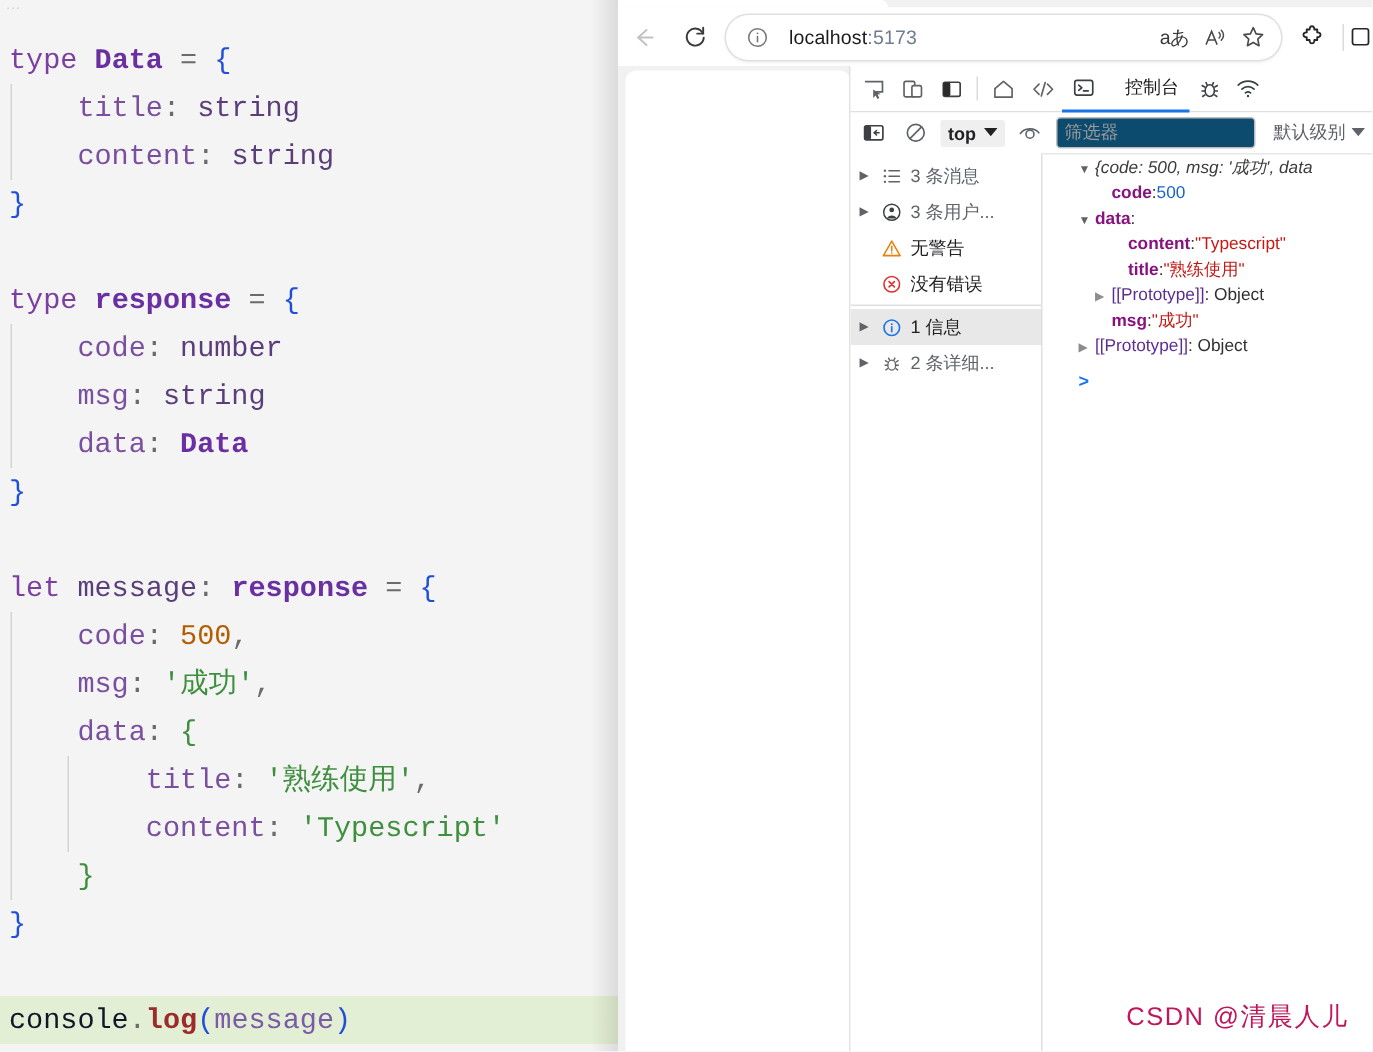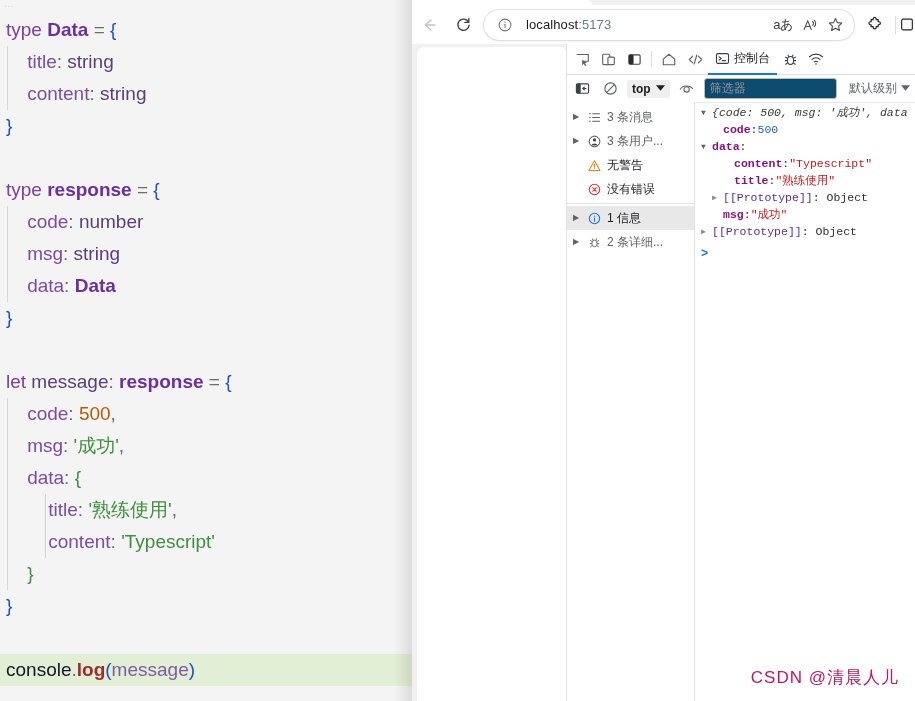--- a/index.html
+++ b/index.html
@@ -16,22 +16,22 @@
     position:absolute;left:0;top:0;width:412px;height:701px;
     background:#f4f4f4;overflow:hidden;
   }
   .editor-breadcrumb{
     position:absolute;left:4px;top:-2px;height:16px;
     font-size:10px;color:#c9c9cf;letter-spacing:.5px;
     font-family:"Liberation Sans",sans-serif;white-space:nowrap;
     opacity:.75;
   }
   .code{
-    position:absolute;left:0;top:14px;width:412px;
-    font-family:Liberation Sans, sans-serif;
+    position:absolute;left:0;top:24px;width:412px;
+    font-family:Liberation Mono, monospace;
     font-size:19px;line-height:32px;white-space:pre;
   }
   .ln{position:relative;height:32px;padding-left:6px;}
   .ln.hl{background:#e3efd4;}
   .ind{
     position:absolute;top:0;width:1px;height:32px;background:#d3d3d3;
   }
   .ind.i1{left:7px;}
   .ind.i2{left:45px;}
 
@@ -111,21 +111,21 @@
   .dt-tabs{
     height:30px;display:flex;align-items:center;padding:0 2px;
     border-bottom:1px solid #e0e0e0;background:#ffffff;
   }
   .dt-ico{
     width:26px;height:26px;display:flex;align-items:center;justify-content:center;
     color:#5f6368;flex:0 0 auto;
   }
   .dt-sep{width:1px;height:16px;background:#dcdcdc;margin:0 4px;flex:0 0 auto;}
   .dt-tab{
-    height:29px;display:flex;align-items:center;gap:4px;padding:0 7px;
+    height:29px;display:flex;align-items:center;gap:20px;padding:0 7px;
     font-size:12px;color:#3c4043;flex:0 0 auto;white-space:nowrap;
   }
   .dt-tab.active{
     border-bottom:2px solid #1a73e8;color:#1a1a1a;
   }
   .dt-toolbar{
     height:27px;display:flex;align-items:center;padding:0 4px;gap:4px;
     border-bottom:1px solid #e7e7e7;background:#ffffff;
   }
   .ctx-select{
@@ -157,22 +157,22 @@
   .side-item .tri{
     width:9px;flex:0 0 auto;color:#5f6368;font-size:8px;line-height:1;
   }
   .side-item .si-ico{width:15px;flex:0 0 auto;display:flex;align-items:center;justify-content:center;}
   .side-item .si-lbl{overflow:hidden;text-overflow:ellipsis;}
   .side-item .si-lbl.dark{color:#202124;}
   .side-divider{height:1px;background:#e0e0e0;margin:2px 0;}
 
   .console-out{
     flex:1 1 auto;overflow:hidden;position:relative;
-    font-family:Liberation Mono, monospace;
-    font-size:11.5px;line-height:17px;padding-top:2px;
+    font-family:Liberation Sans, sans-serif;
+    font-size:11.5px;line-height:17px;padding-top:2px;margin-left:18px;
   }
   .clog{padding-left:6px;}
   .crow{display:flex;align-items:flex-start;white-space:nowrap;}
   .crow .tw{width:11px;flex:0 0 auto;color:#5f6368;font-size:8px;line-height:17px;}
   .crow .tw.open:before{content:"\25BC";}
   .crow .tw.closed:before{content:"\25B6";color:#8d8d8d;}
   .c-prev{font-style:italic;color:#3c3c3c;}
   .c-key{color:#881280;font-weight:bold;}
   .c-num{color:#1a63c8;}
   .c-str{color:#c41a16;}

